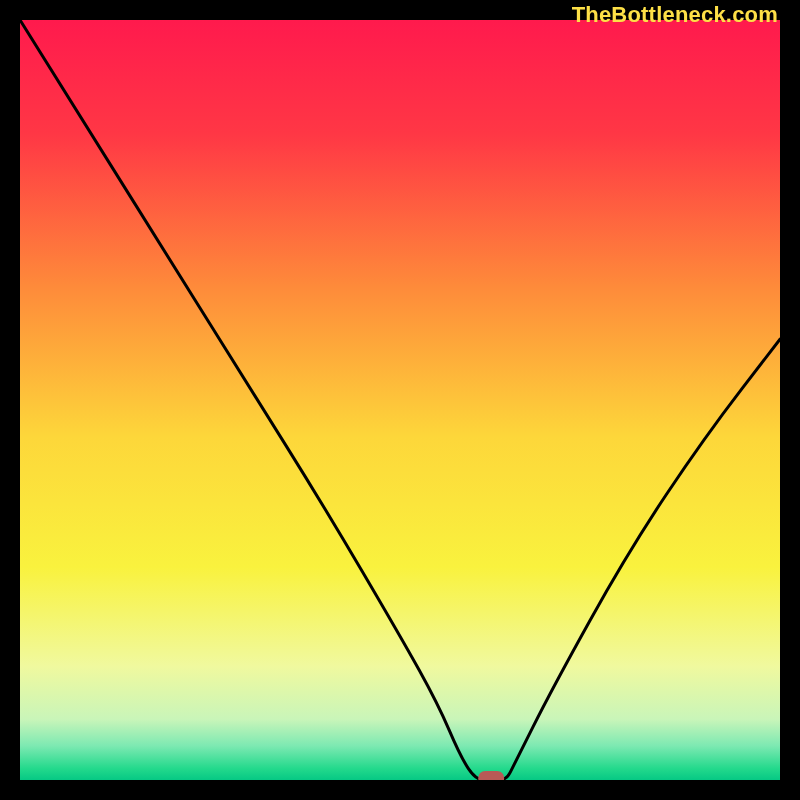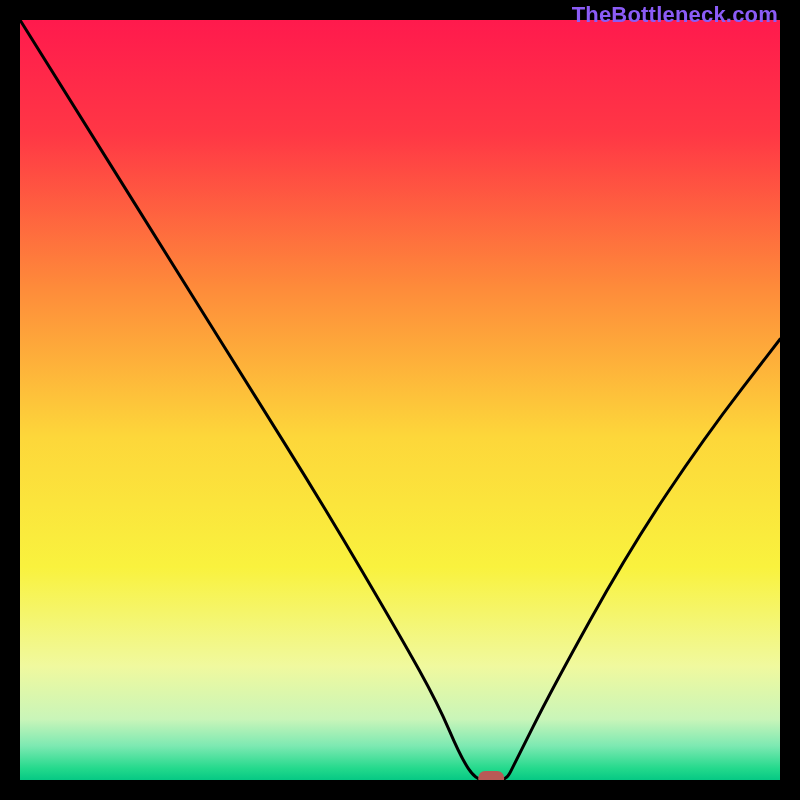--- a/index.html
+++ b/index.html
@@ -18,21 +18,21 @@
     height: 760px;
     background: #000;
   }
   .watermark {
     position: absolute;
     top: 2px;
     right: 22px;
     font-family: Arial, Helvetica, sans-serif;
     font-size: 22px;
     font-weight: bold;
-    color: #8b5cf6;
+    color: #fde047;
     letter-spacing: 0.2px;
   }
   svg {
     display: block;
   }
 </style>
 </head>
 <body>
 
 <div class="frame">

